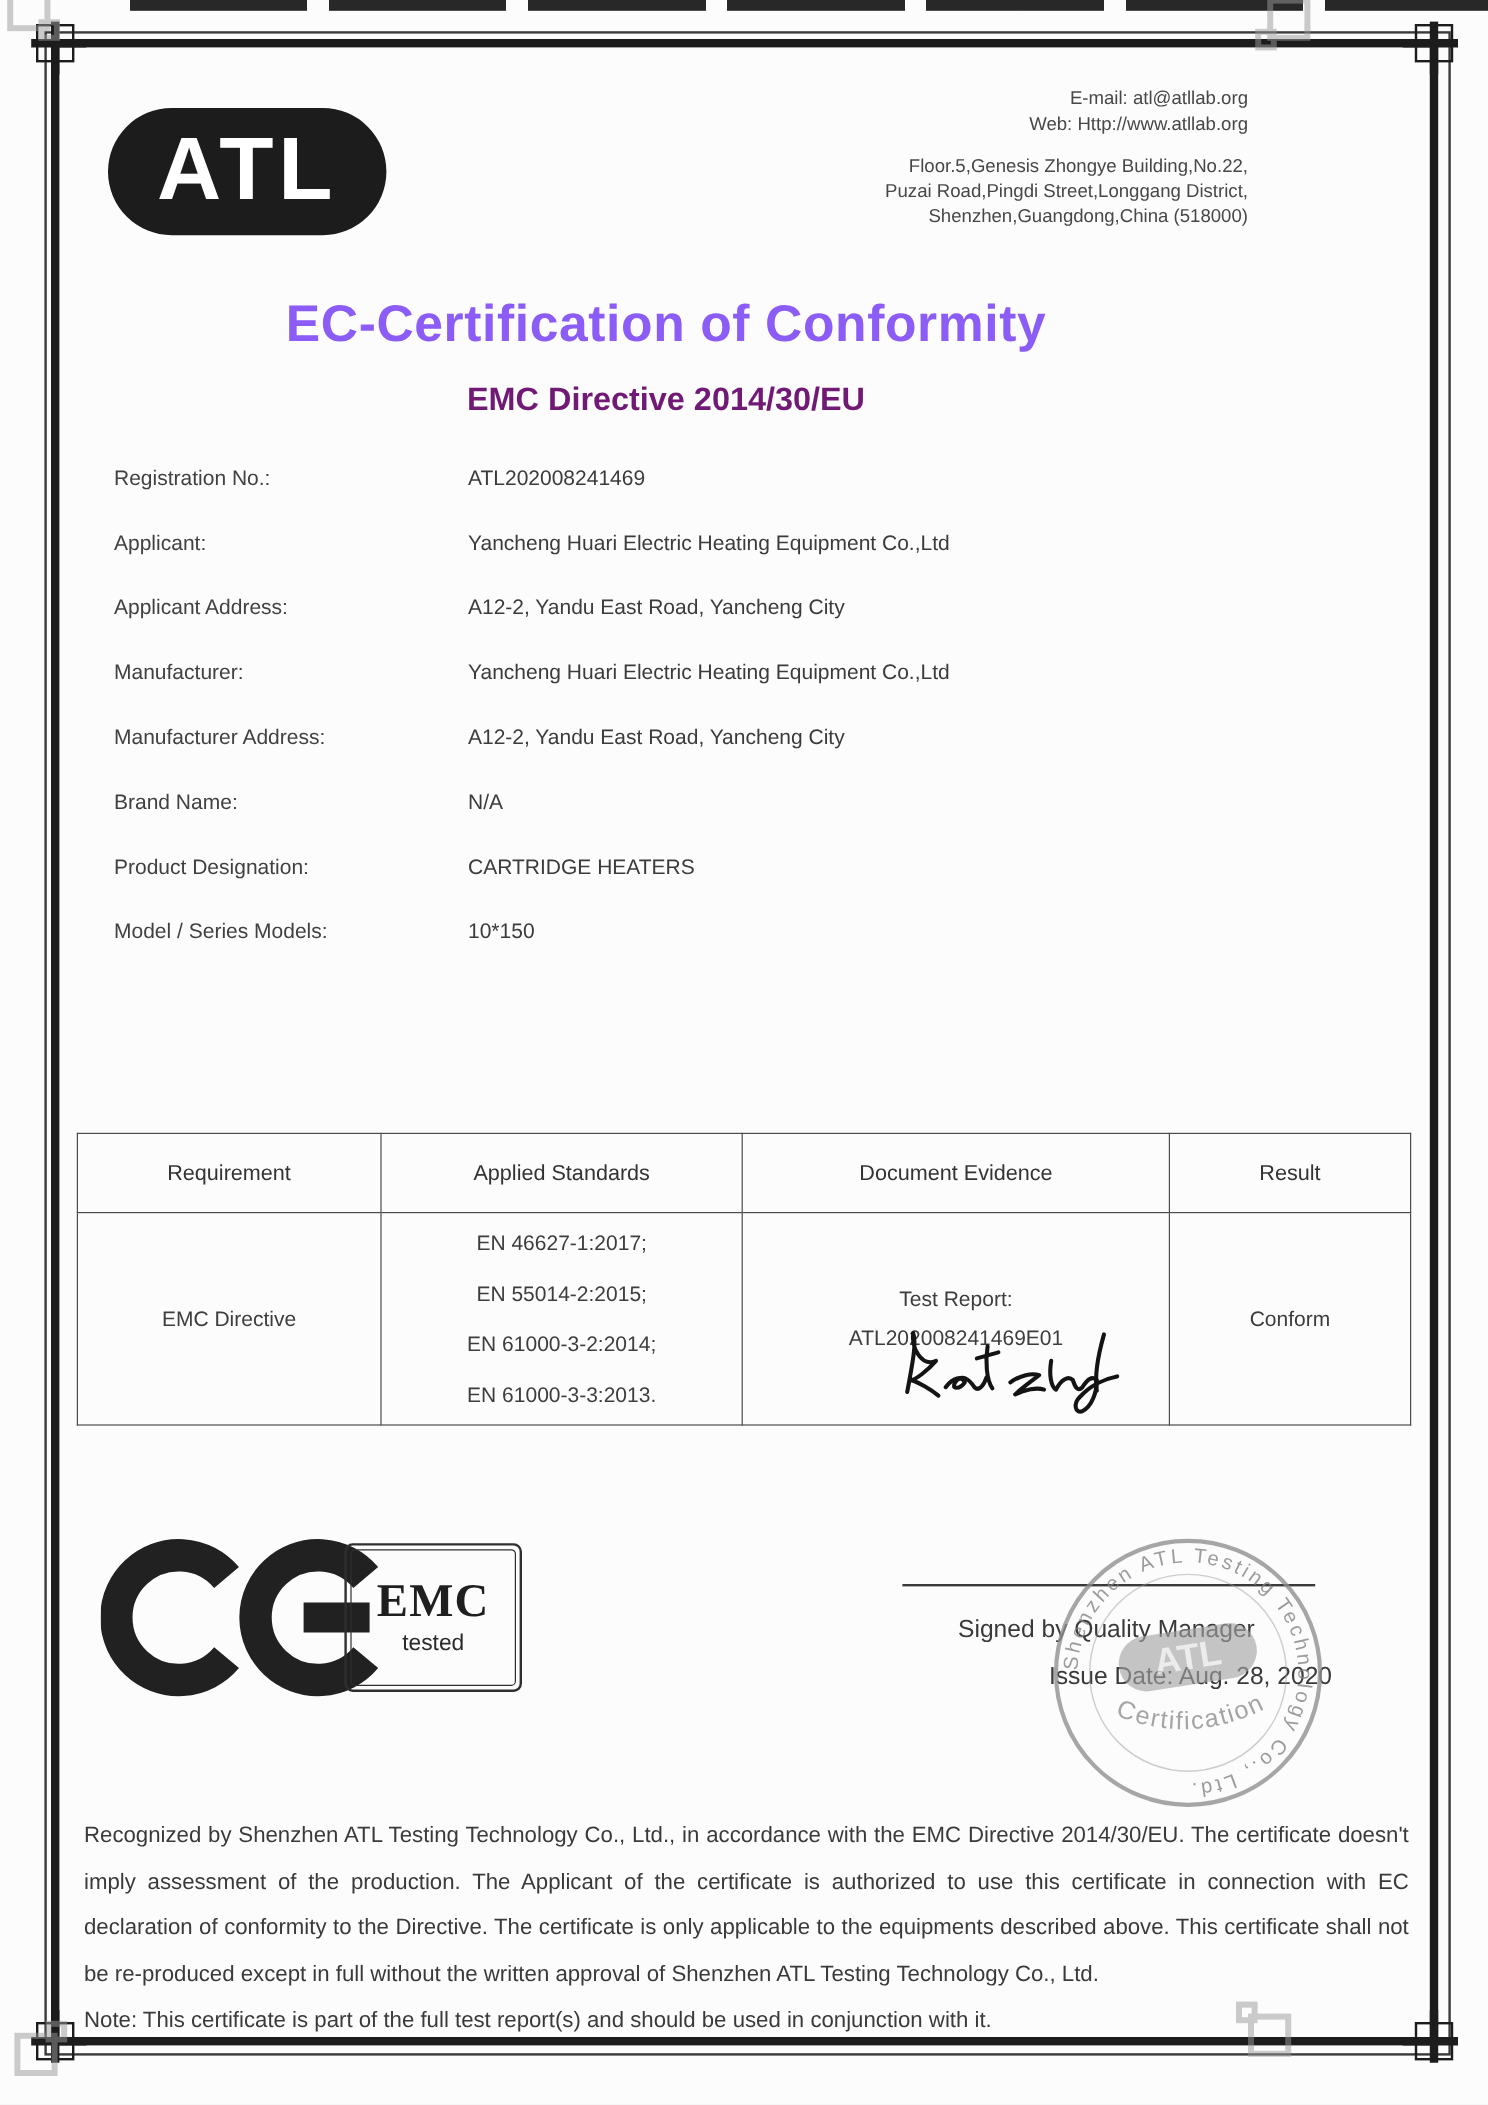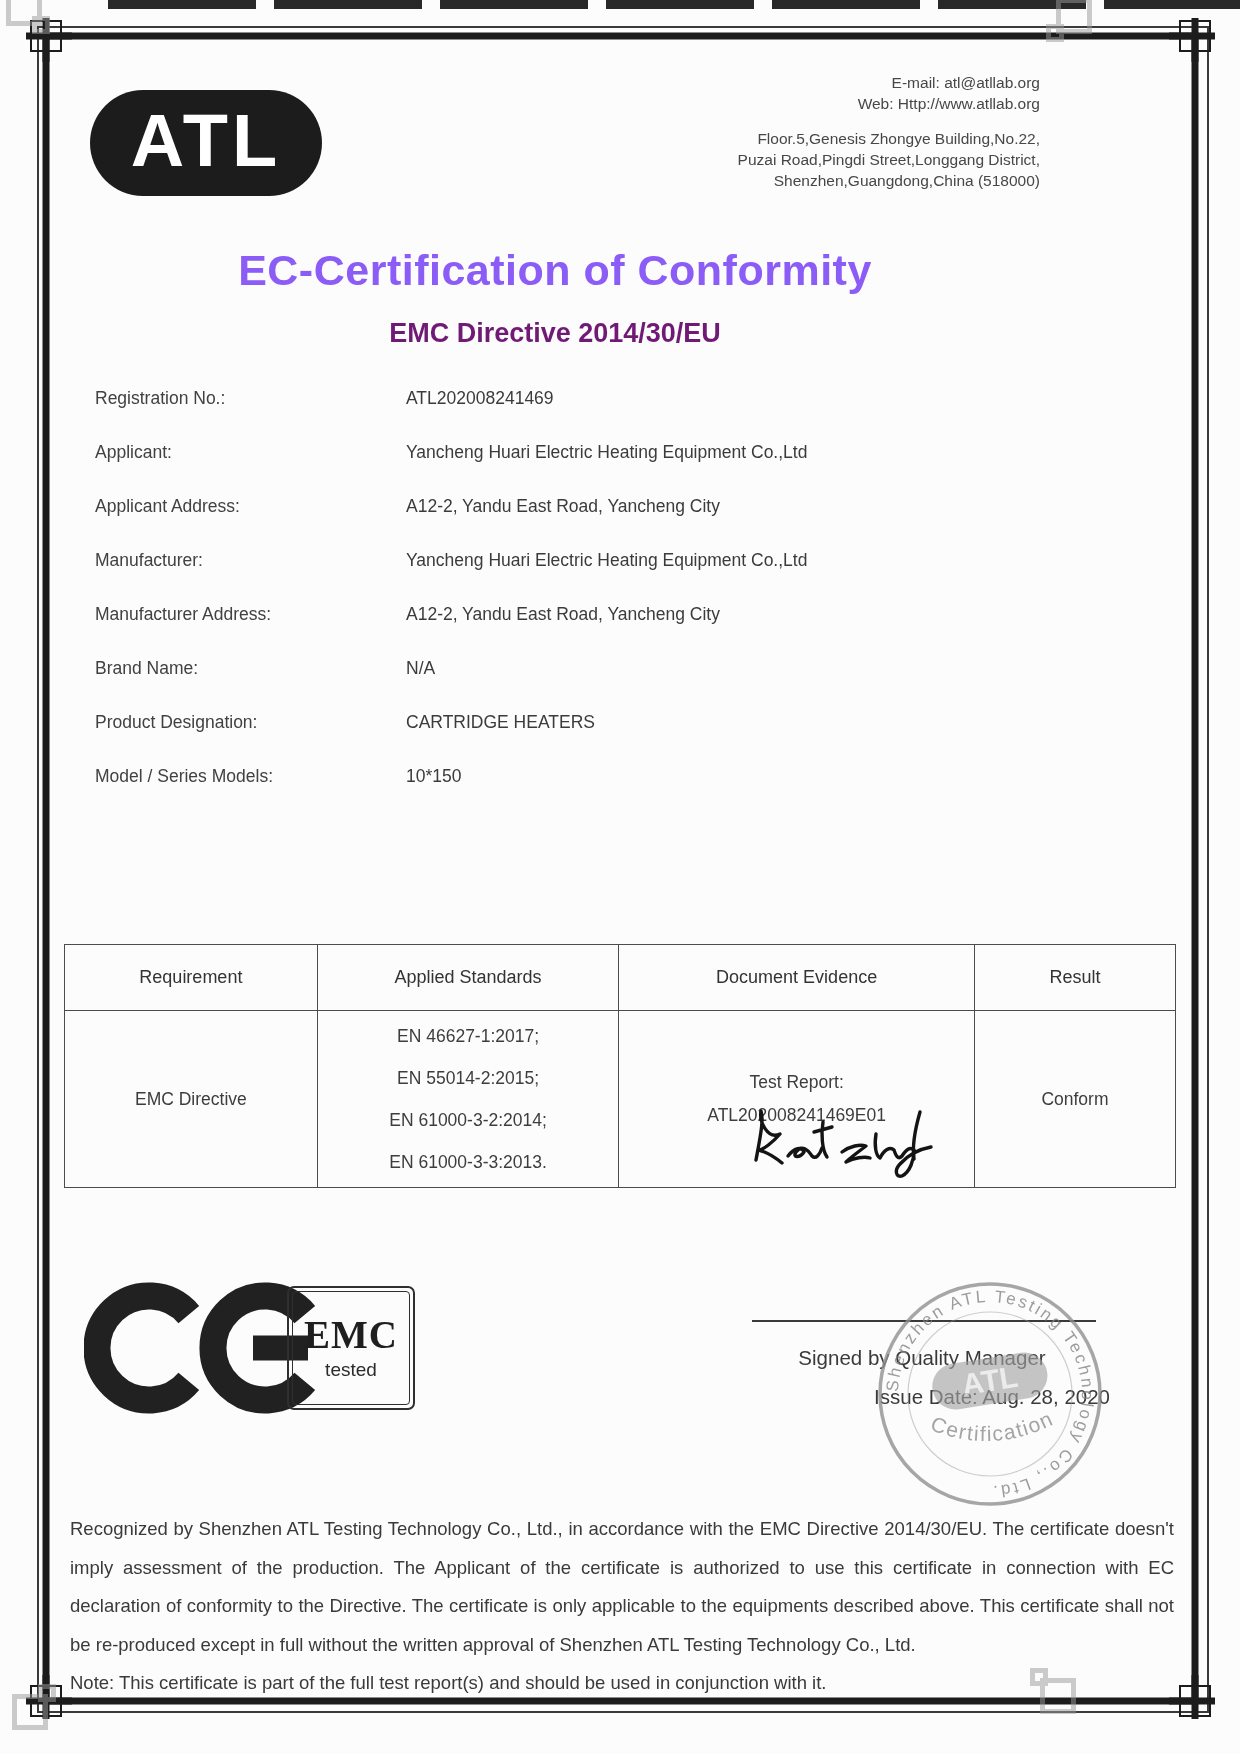--- a/index.html
+++ b/index.html
@@ -42,21 +42,21 @@
     position:absolute; left:90px; top:246px; width:930px; text-align:center;
     font-size:43px; font-weight:bold; color:#8b5cf6; letter-spacing:.5px;
   }
   .subtitle {
     position:absolute; left:90px; top:318px; width:930px; text-align:center;
     font-size:27px; font-weight:bold; color:#701a75;
   }
 
   
   .fields { position:absolute; left:95px; top:380px; width:1000px; }
-  .frow { display:flex; height:54px; align-items:flex-start; padding-top:8px; font-size:17.5px;gap:16px; }
+  .frow { display:flex; height:54px; align-items:flex-start; padding-top:8px; font-size:17.5px; }
   .frow .lab { width:295px; color:#414141; }
   .frow .val { color:#3b3b3b; }
 
   
   .cert-table {
     position:absolute; left:64px; top:944px; width:1112px;
     border-collapse:collapse; table-layout:fixed; font-size:17.5px; color:#3d3d3d;
   }
   .cert-table th, .cert-table td {
     border:1.5px solid #4c4c4c; text-align:center; vertical-align:middle;
@@ -65,21 +65,21 @@
   .cert-table th { height:66px; font-size:18px; color:#333; }
   .cert-table td { height:172px; }
   .std-line { line-height:42px; }
   .ev-line  { line-height:33px; }
 
   
   .ce-svg { position:absolute; left:84px; top:1272px; }
 
   
   .emc-box {
-    position:absolute; left:287px; top:1286px; width:128px; height:124px;
+    position:absolute; left:287px; top:1286px; width:148px; height:124px;
     border:2px solid #2f2f2f; border-radius:7px; text-align:center;
   }
   .emc-box::before {
     content:""; position:absolute; inset:3px; border:1.5px solid #2f2f2f; border-radius:4px;
   }
   .emc-title { margin-top:24px; font-family:"Liberation Serif", serif; font-weight:bold; font-size:39px; color:#1f1f1f; letter-spacing:1px; }
   .emc-sub   { font-size:19px; color:#2b2b2b; margin-top:2px; }
 
   
   .sig-svg { position:absolute; left:748px; top:1104px; }

